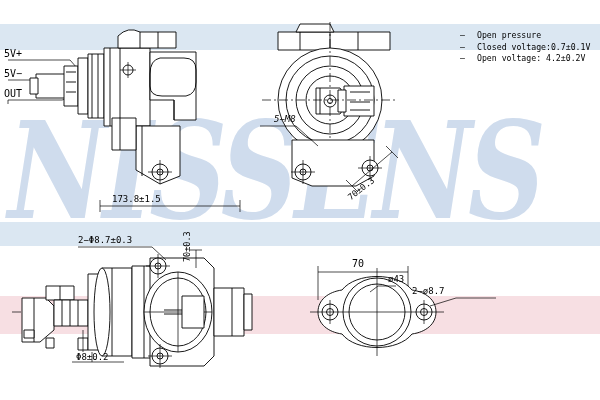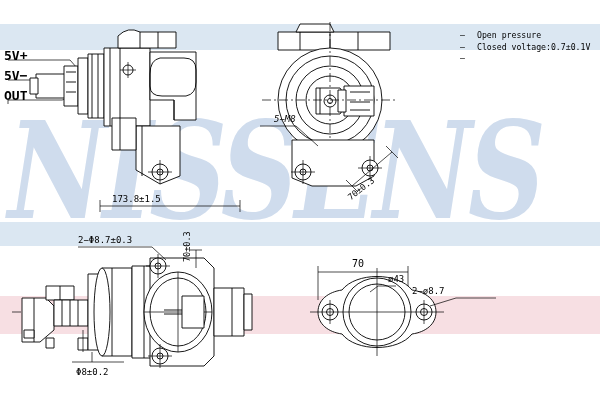--- a/index.html
+++ b/index.html
@@ -35,21 +35,21 @@
   .t10{font-size:10px;}
   .rot-70a{transform:rotate(-38deg);transform-origin:left bottom;}
   .rot-70b{transform:rotate(-90deg);transform-origin:left bottom;}
 
   #tech{position:absolute;left:460px;top:30px;width:136px;}
   #tech .title{font-size:9px;letter-spacing:1.2px;margin-bottom:9px;}
   #tech ul{list-style:none;margin:0;padding:0;}
   #tech li{font-size:8.2px;line-height:11.5px;position:relative;padding-left:17px;}
   #tech li .dash{position:absolute;left:0;top:0;}
   #tech li .l2{display:block;}
-  .pinlabels span{font-size:13px;font-weight:bold;}
+  .pinlabels span{font-size:10px;}
 </style>
 </head>
 <body>
 
 <div id="stage">
 
   <div class="band band-blue1"></div>
   <div class="band band-blue2"></div>
   <div class="band band-pink"></div>
 
@@ -257,34 +257,35 @@
     <span class="txt t9" style="left:4px;top:48px;">5V+</span>
     <span class="txt t9" style="left:4px;top:68px;text-align:right;">5V−</span>
     <span class="txt t9" style="left:4px;top:88px;">OUT</span>
   </div>
 
   <div class="txt t9" style="left:112px;top:194px;">173.8±1.5</div>
   <div class="txt t9" style="left:274px;top:114px;font-style:italic;">5−M8</div>
   <div class="txt t85 rot-70a" style="left:352px;top:192px;">70±0.3</div>
   <div class="txt t9" style="left:78px;top:235px;">2−Φ8.7±0.3</div>
   <div class="txt t85 rot-70b" style="left:192px;top:252px;">70±0.3</div>
-  <div class="txt t9" style="left:76px;top:352px;margin-top:15px;">Φ8±0.2</div>
+  <div class="txt t9" style="left:76px;top:352px;">Φ8±0.2</div>
   <div class="txt t10" style="left:352px;top:258px;text-align:center;">70</div>
   <div class="txt t9" style="left:388px;top:274px;">ø43</div>
   <div class="txt t9" style="left:412px;top:286px;">2−ø8.7</div>
 
   <div id="tech">
     <ul>
       <li>
         <span class="dash">–</span>
         <span>Open pressure</span>
       </li>
       <li>
         <span class="dash">–</span>
         <span>Closed voltage:0.7±0.1V</span>
       </li>
       <li>
         <span class="dash">–</span>
+        <span>Open voltage: 4.2±0.2V</span>
       </li>
     </ul>
   </div>
 
 </div>
 
 </body></html>

